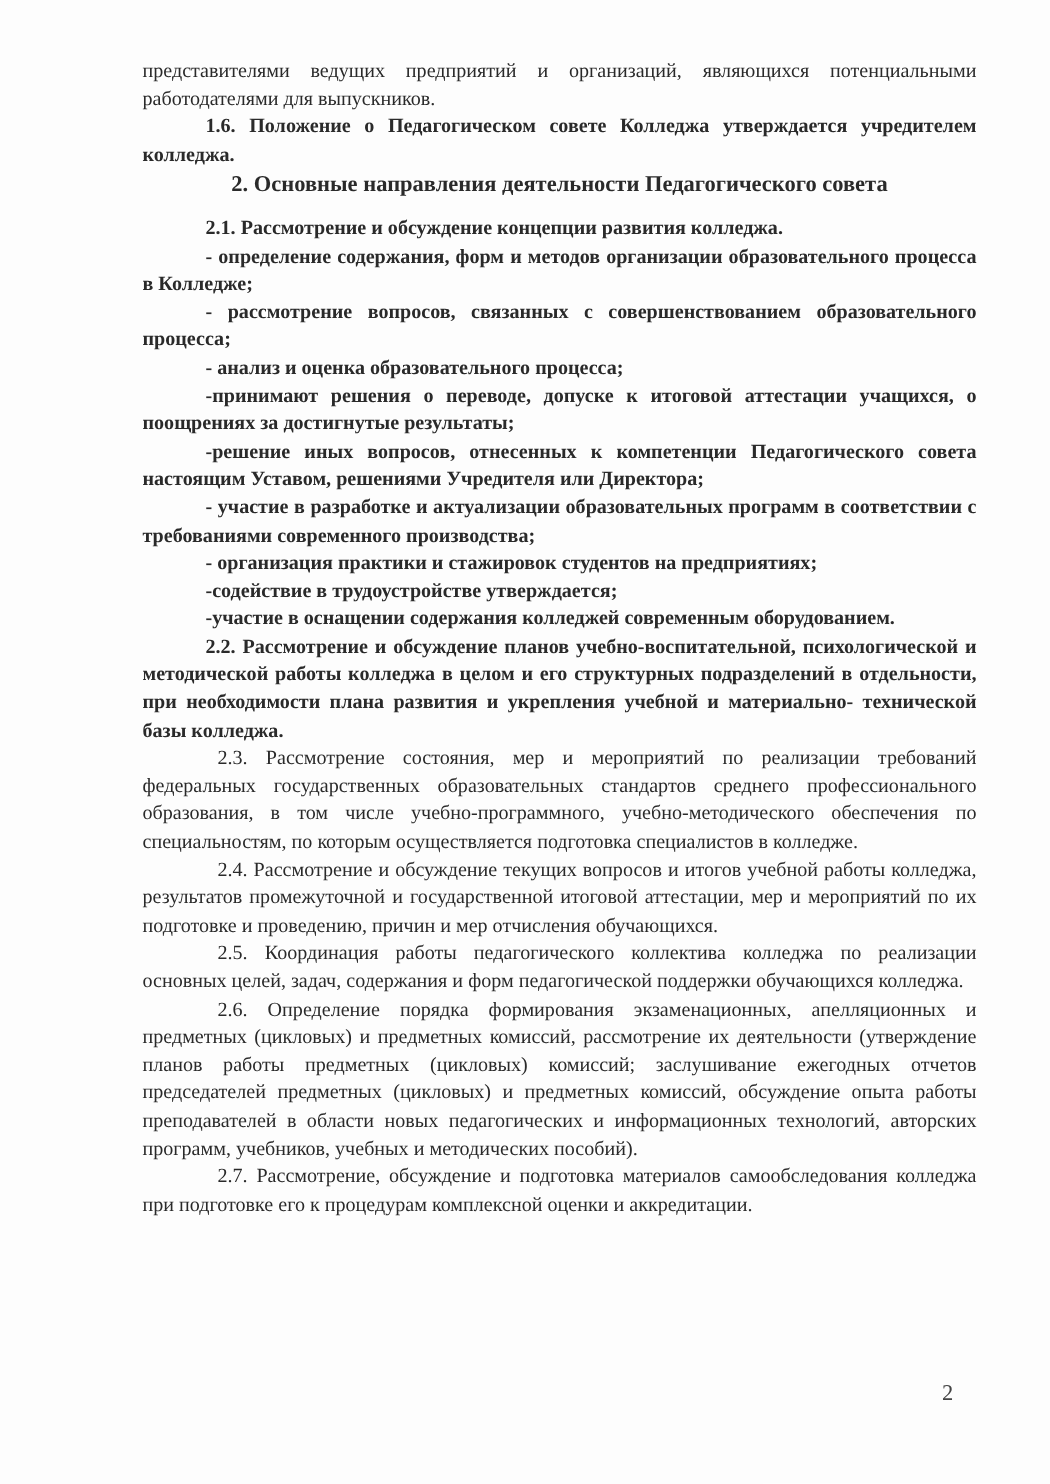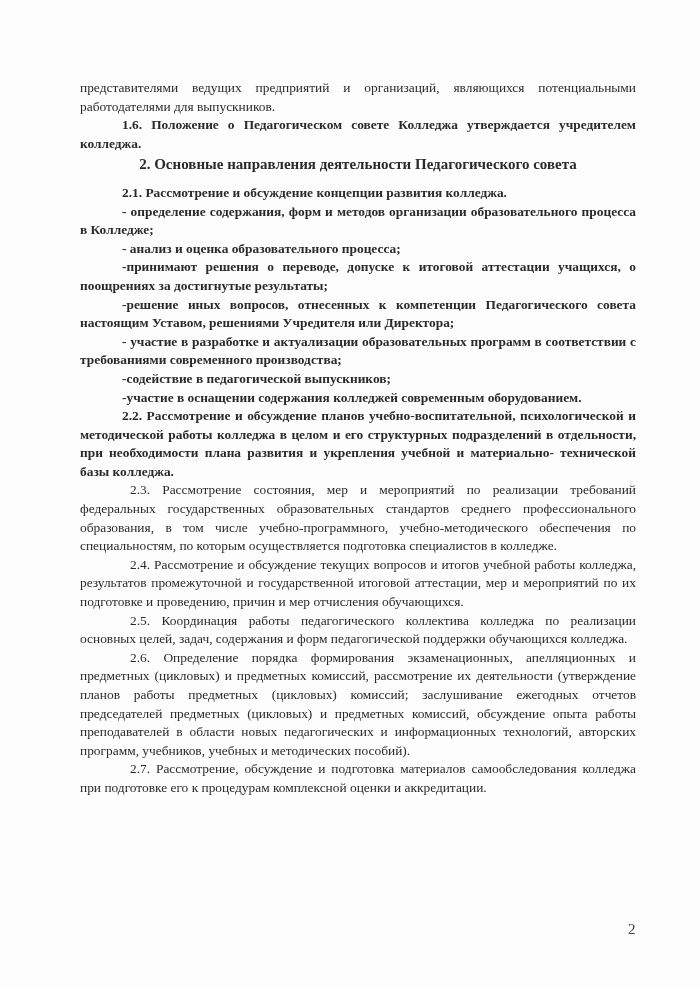--- a/index.html
+++ b/index.html
@@ -5,21 +5,21 @@
   html, body { margin: 0; padding: 0; background: #ffffff; }
   body { width: 700px; height: 989px; position: relative; overflow: hidden; }
   .page {
     position: absolute; left: 0; top: 0; width: 700px; height: 989px;
     background: #fdfdfd;
     font-family: "Liberation Serif", "DejaVu Serif", serif;
     color: #2a2a2a;
     font-size: 13.4px;
     line-height: 18.6px;
   }
-  .body-text { position: absolute; left: 80px; top: 38px; width: 556px; margin-top: 41px; }
+  .body-text { position: absolute; left: 95px; top: 38px; width: 556px; }
   p { margin: 0; text-align: justify; }
   p.indent { text-indent: 42px; font-weight: bold; }
   p.indent2 { text-indent: 50px; }
   h2 {
     margin: 2px 0 10px 0;
     font-size: 15px; font-weight: bold; text-align: center;
     line-height: 18.6px;
   }
   .page-number {
     position: absolute; left: 628px; top: 920px;
@@ -29,25 +29,27 @@
 </head>
 <body>
 
 <div class="page">
   <div class="body-text">
     <p>представителями ведущих предприятий и организаций, являющихся потенциальными работодателями для выпускников.</p>
     <p class="indent">1.6. Положение о Педагогическом совете Колледжа утверждается учредителем колледжа.</p>
     <h2>2. Основные направления деятельности Педагогического совета</h2>
     <p class="indent">2.1. Рассмотрение и обсуждение концепции развития колледжа.</p>
     <p class="indent">- определение содержания, форм и методов организации образовательного процесса в Колледже;</p>
+    <p class="indent">- рассмотрение вопросов, связанных с совершенствованием образовательного процесса;</p>
     <p class="indent">- анализ и оценка образовательного процесса;</p>
     <p class="indent">-принимают решения о переводе, допуске к итоговой аттестации учащихся, о поощрениях за достигнутые результаты;</p>
     <p class="indent">-решение иных вопросов, отнесенных к компетенции Педагогического совета настоящим Уставом, решениями Учредителя или Директора;</p>
     <p class="indent">- участие в разработке и актуализации образовательных программ в соответствии с требованиями современного производства;</p>
-    <p class="indent">-содействие в педагогической выпускников;</p>
+    <p class="indent">- организация практики и стажировок студентов на предприятиях;</p>
+    <p class="indent">-содействие в трудоустройстве утверждается;</p>
     <p class="indent">-участие в оснащении содержания колледжей современным оборудованием.</p>
     <p class="indent">2.2. Рассмотрение и обсуждение планов учебно-воспитательной, психологической и методической работы колледжа в целом и его структурных подразделений в отдельности, при необходимости плана развития и укрепления учебной и материально- технической базы колледжа.</p>
     <p class="indent2">2.3. Рассмотрение состояния, мер и мероприятий по реализации требований федеральных государственных образовательных стандартов среднего профессионального образования, в том числе учебно-программного, учебно-методического обеспечения по специальностям, по которым осуществляется подготовка специалистов в колледже.</p>
     <p class="indent2">2.4. Рассмотрение и обсуждение текущих вопросов и итогов учебной работы колледжа, результатов промежуточной и государственной итоговой аттестации, мер и мероприятий по их подготовке и проведению, причин и мер отчисления обучающихся.</p>
     <p class="indent2">2.5. Координация работы педагогического коллектива колледжа по реализации основных целей, задач, содержания и форм педагогической поддержки обучающихся колледжа.</p>
     <p class="indent2">2.6. Определение порядка формирования экзаменационных, апелляционных и предметных (цикловых) и предметных комиссий, рассмотрение их деятельности (утверждение планов работы предметных (цикловых) комиссий; заслушивание ежегодных отчетов председателей предметных (цикловых) и предметных комиссий, обсуждение опыта работы преподавателей в области новых педагогических и информационных технологий, авторских программ, учебников, учебных и методических пособий).</p>
     <p class="indent2">2.7. Рассмотрение, обсуждение и подготовка материалов самообследования колледжа при подготовке его к процедурам комплексной оценки и аккредитации.</p>
   </div>
   <div class="page-number">2</div>
 </div>

